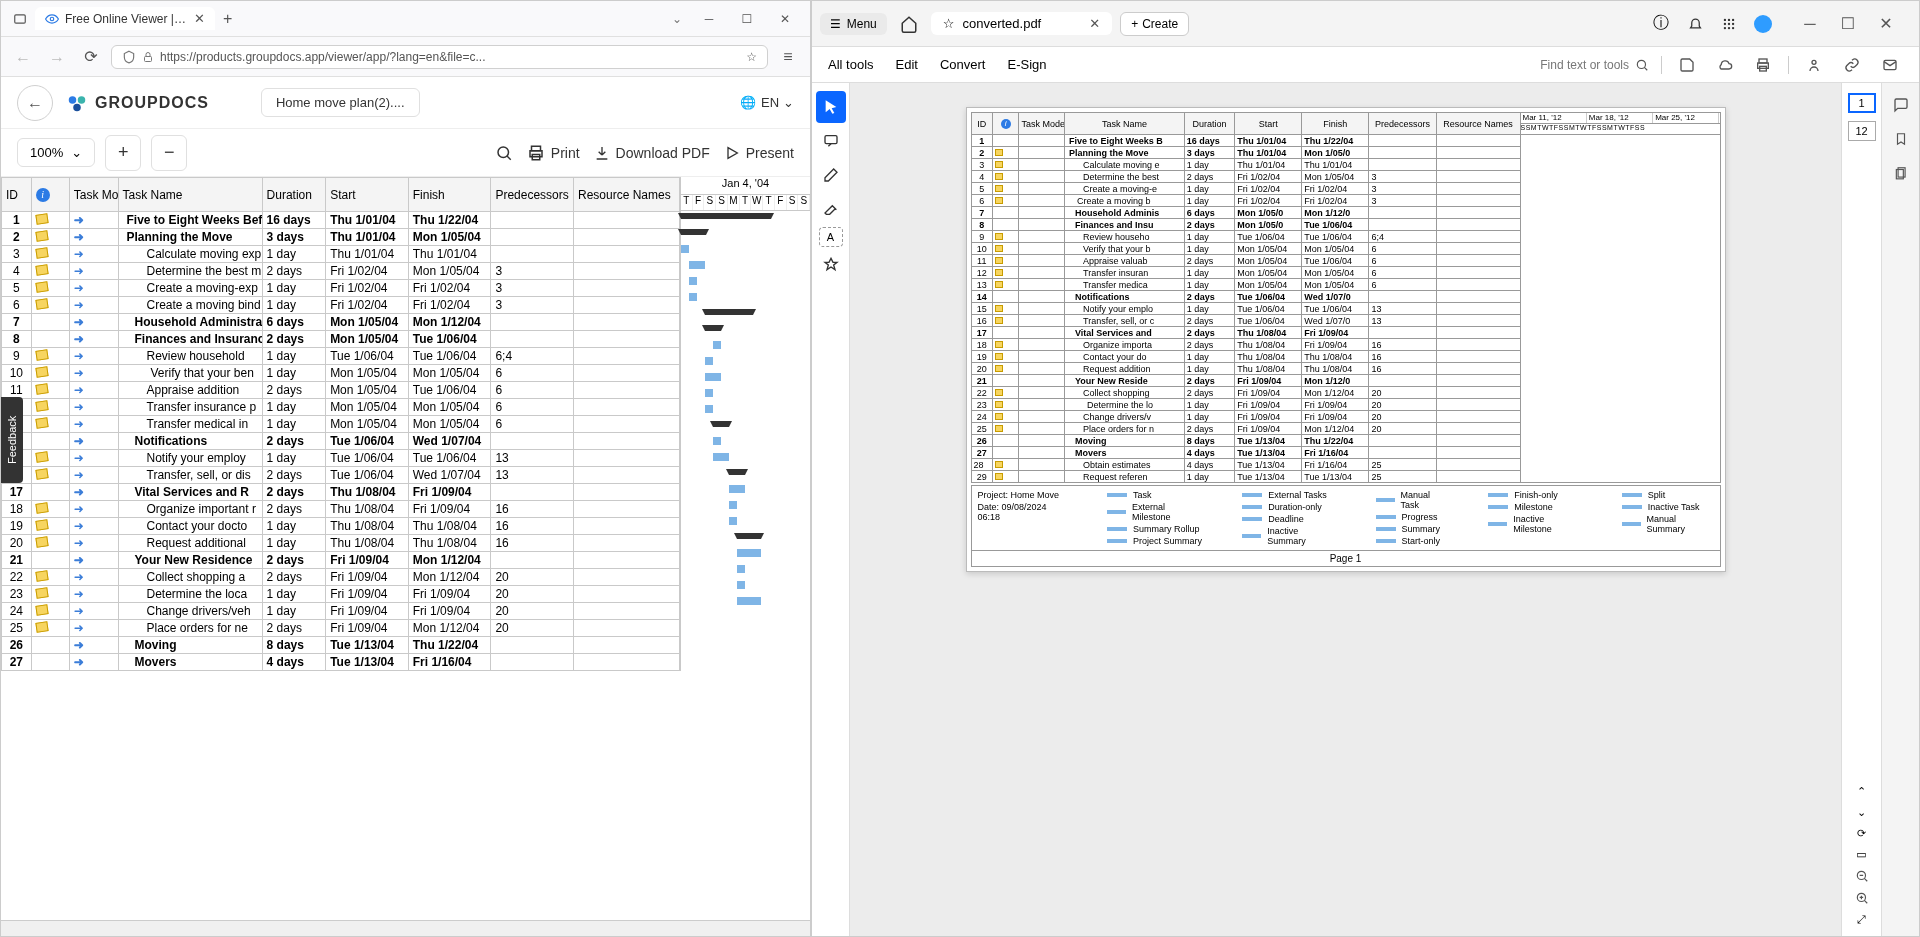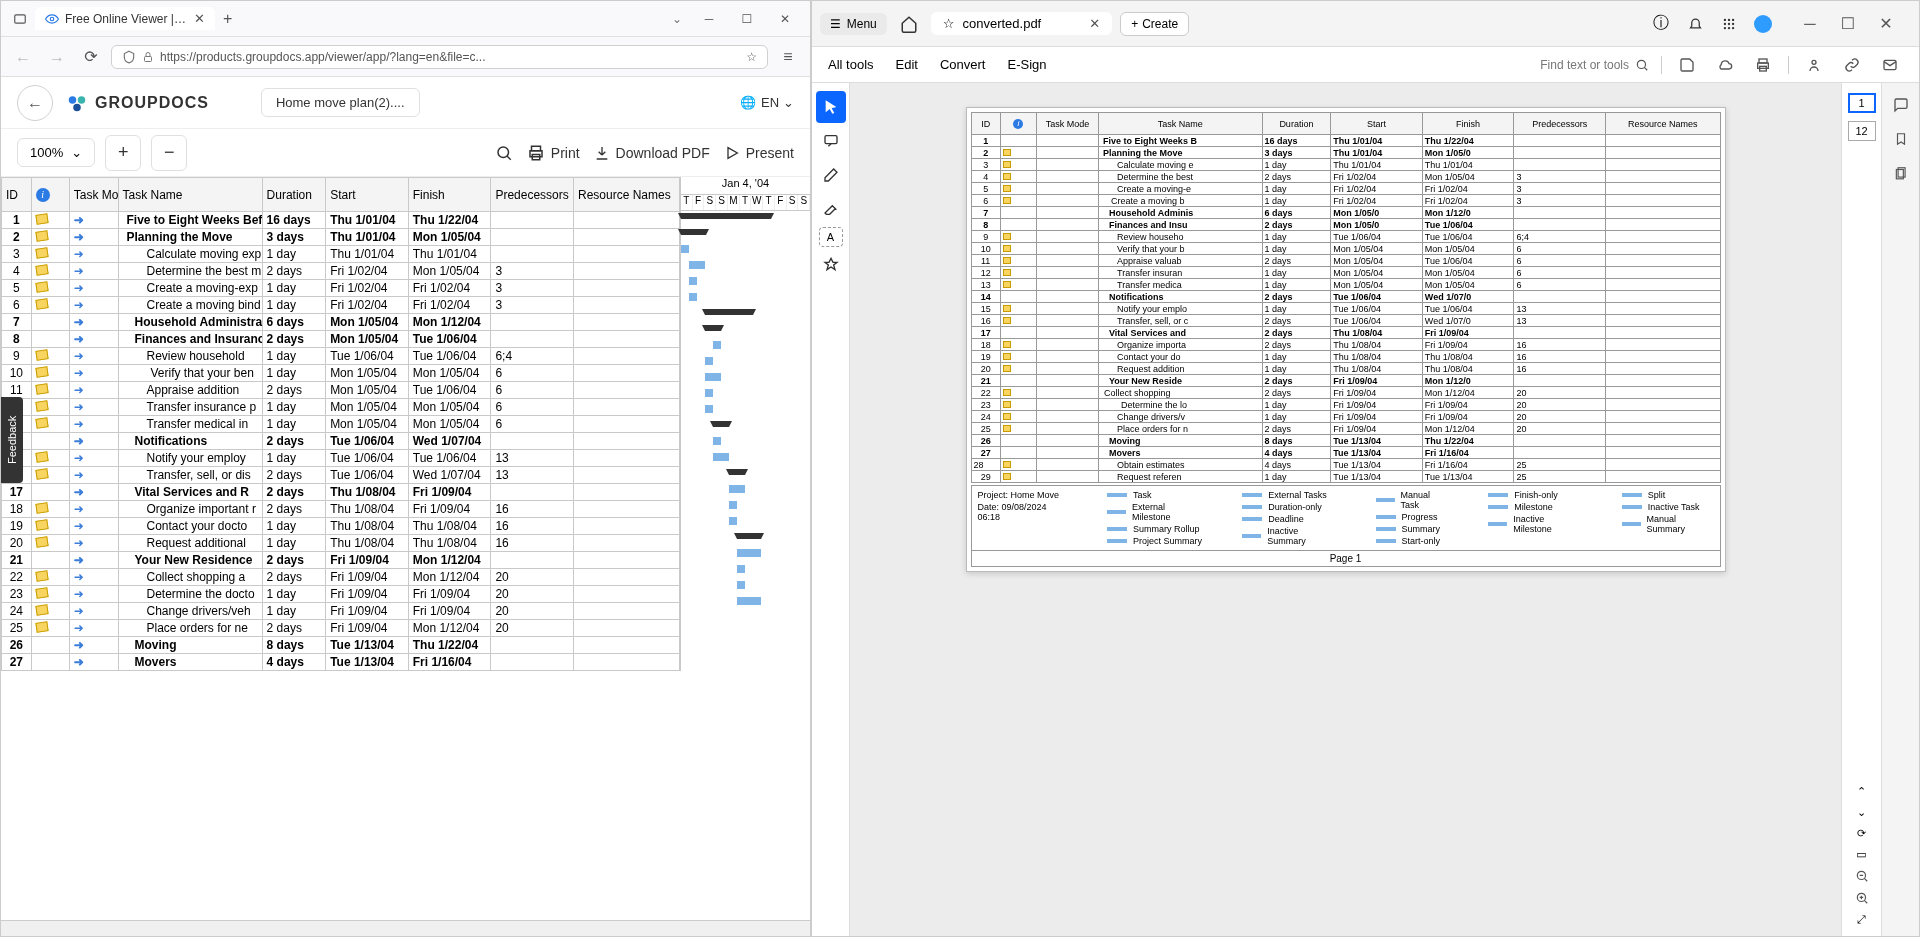--- a/index.html
+++ b/index.html
@@ -483,21 +483,21 @@
     <td>2 days</td>
               <td>Fri 1/09/04</td>
               <td>Mon 1/12/04</td>
               <td>20</td>
               <td></td>
             </tr>
             <tr>
               <td style="text-align:center">23</td>
     <td><span class="note-icon"></span></td>
     <td><span class="link-icon">➜</span></td>
-    <td style="padding-left:28px">Determine the docto</td>
+    <td style="padding-left:28px">Determine the loca</td>
     <td>1 day</td>
               <td>Fri 1/09/04</td>
               <td>Fri 1/09/04</td>
               <td>20</td>
               <td></td>
             </tr>
             <tr>
               <td style="text-align:center">24</td>
     <td><span class="note-icon"></span></td>
     <td><span class="link-icon">➜</span></td>
@@ -984,21 +984,21 @@
     <td>2 days</td>
                   <td>Fri 1/09/04</td>
                   <td>Mon 1/12/0</td>
                   <td></td>
                   <td></td>
                 </tr>
                 <tr>
                   <td style="text-align:center">22</td>
     <td><span class="pdf-note"></span></td>
                   <td></td>
-    <td style="padding-left:5px">Collect shopping</td>
+    <td style="padding-left:18px">Collect shopping</td>
     <td>2 days</td>
                   <td>Fri 1/09/04</td>
                   <td>Mon 1/12/04</td>
                   <td>20</td>
                   <td></td>
                 </tr>
                 <tr>
                   <td style="text-align:center">23</td>
     <td><span class="pdf-note"></span></td>
                   <td></td>
@@ -1070,20 +1070,28 @@
                   <td></td>
     <td style="padding-left:18px">Request referen</td>
     <td>1 day</td>
                   <td>Tue 1/13/04</td>
                   <td>Tue 1/13/04</td>
                   <td>25</td>
                   <td></td>
                 </tr>
               </tbody>
         </table>
+        <div style="width:200px;border:1px solid #999;border-left:none;">
+          <div id="pdf-timeline" style="display:flex;height:11px;border-bottom:1px solid #999;font-size:8px;">
+                <div style="flex: 1 1 0%; border-right: 1px solid rgb(204, 204, 204); padding-left: 2px;">Mar 11, '12</div>
+                <div style="flex: 1 1 0%; border-right: 1px solid rgb(204, 204, 204); padding-left: 2px;">Mar 18, '12</div>
+                <div style="flex: 1 1 0%; border-right: 1px solid rgb(204, 204, 204); padding-left: 2px;">Mar 25, '12</div>
+              </div>
+          <div style="height:11px;border-bottom:1px solid #999;font-size:7px;letter-spacing:0.5px;text-align:left;">SSMTWTFSSMTWTFSSMTWTFSS</div>
+        </div>
         </div>
         <div class="pdf-footer">
           <div class="col">
             <div>Project: Home Move</div>
             <div>Date: 09/08/2024 06:18</div>
           </div>
           <div class="col" id="legend1">
               <div class="row">
                 <span style="display:inline-block;width:20px;height:4px;background:#7fb5e6"></span>
                 <span>Task</span>

